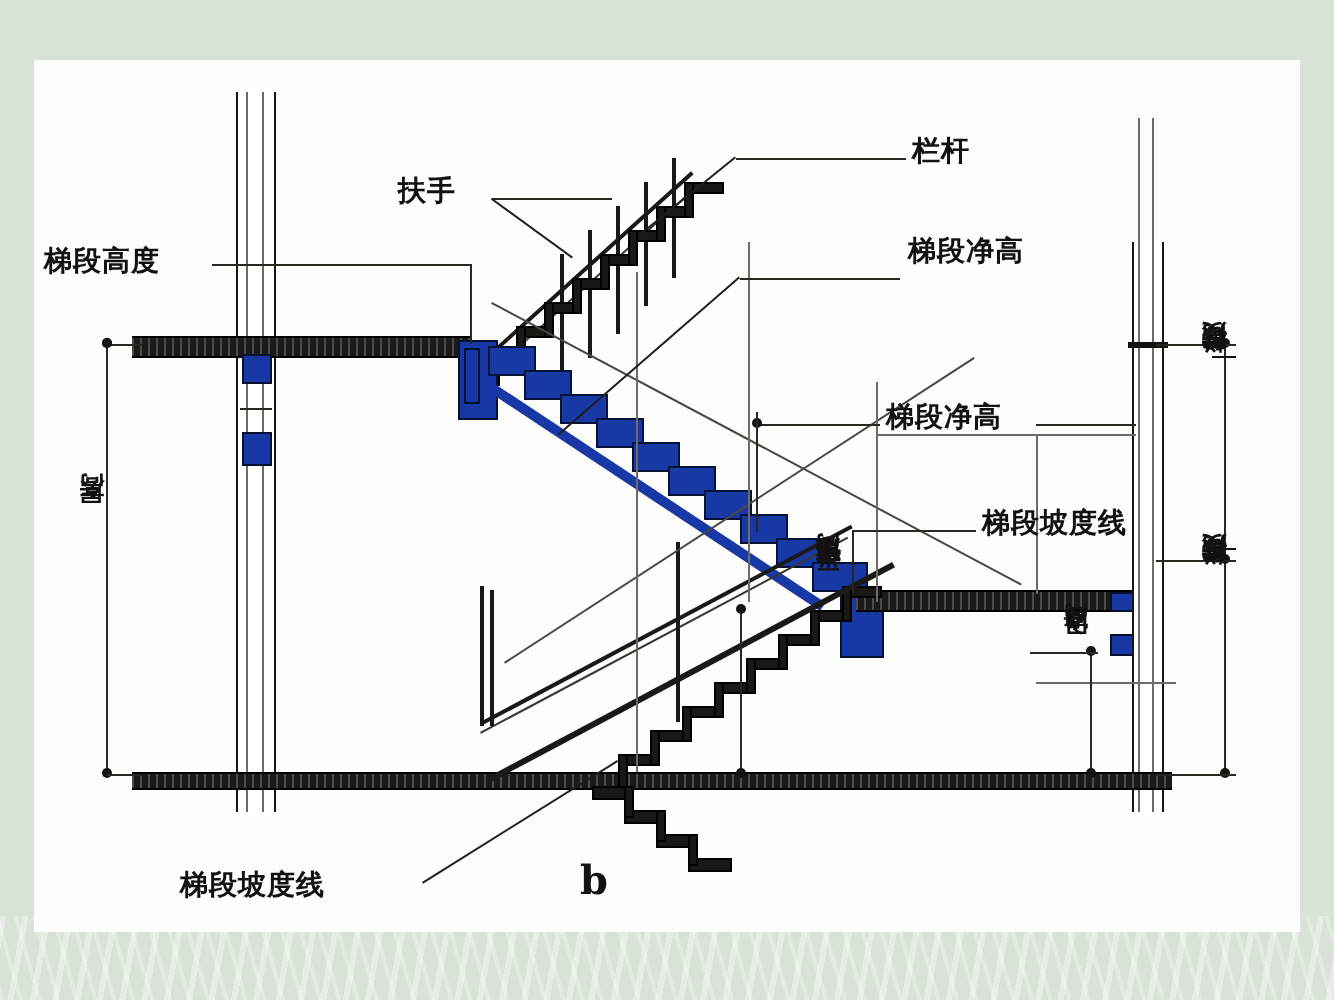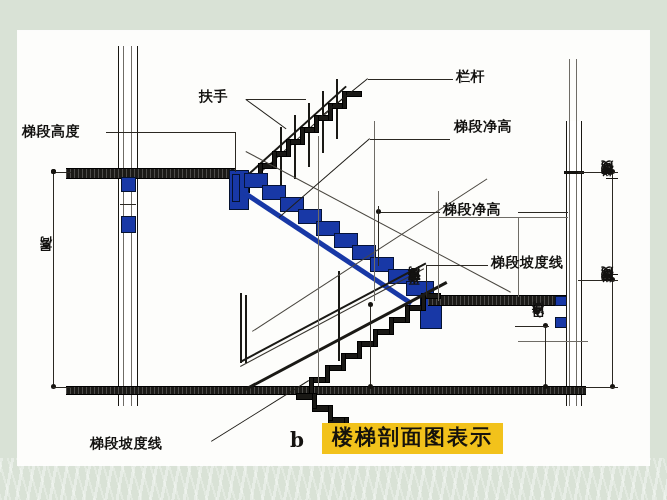--- a/index.html
+++ b/index.html
@@ -268,16 +268,15 @@
     <span class="lbl" style="left:473px;top:224px;">梯段坡度线</span>
     <span class="lbl" style="left:72px;top:405px;">梯段坡度线</span>
 
     <span class="vlbl" style="left:22px;top:228px;">层高</span>
     <span class="vlbl" style="left:583px;top:152px;">梯段高度</span>
     <span class="vlbl" style="left:583px;top:258px;">梯段高度</span>
     <span class="vlbl" style="left:390px;top:258px;">平台部位净高</span>
     <span class="vlbl" style="left:514px;top:293px;">入口净高</span>
 
     <span class="fig-letter" style="left:272px;top:397px;">b</span>
-    <span class="banner" style="left:304px;top:392px;">楼梯剖面图表示</span>
 
   </div>
 </div>
 
 </body></html>

